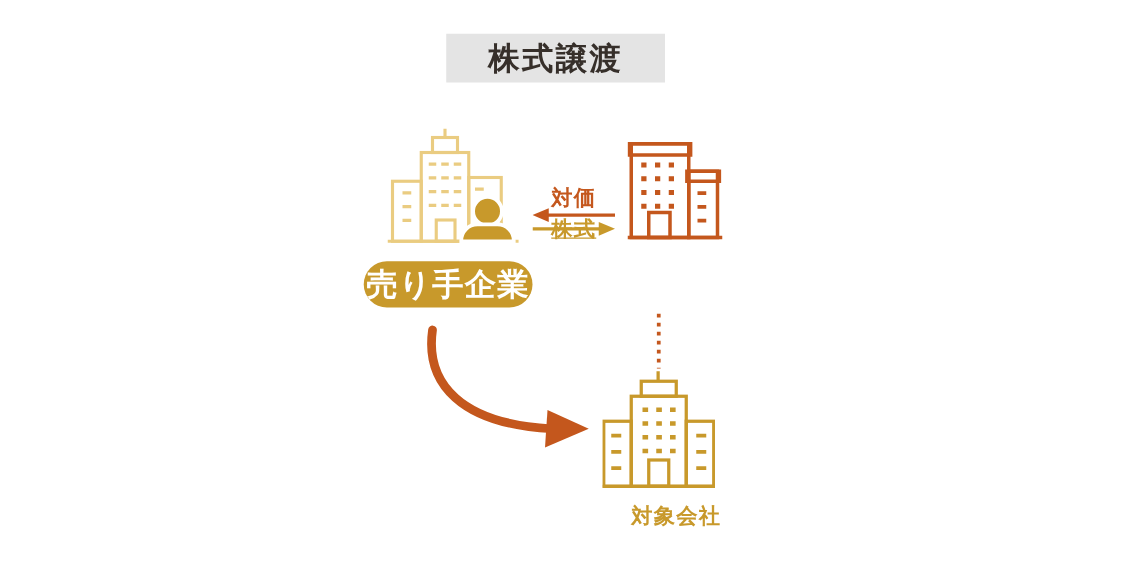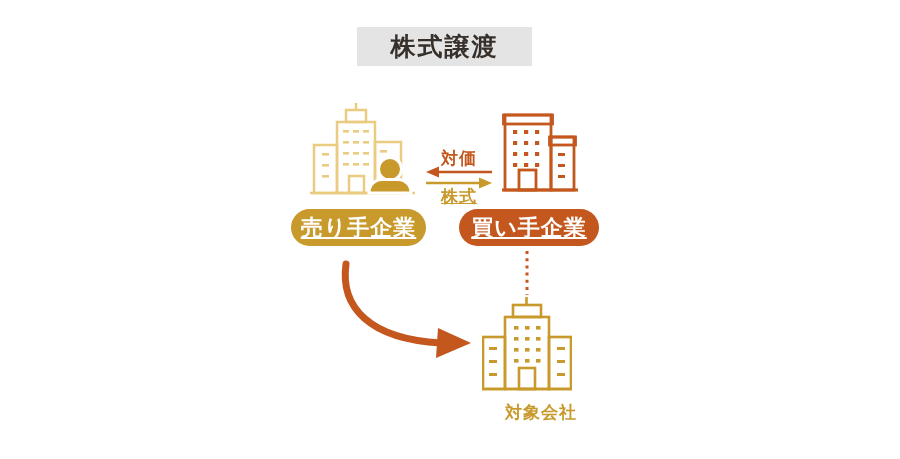--- a/index.html
+++ b/index.html
@@ -33,33 +33,32 @@
   .title-box span {
     font-size: 25px; font-weight: 700; letter-spacing: 2px;
     color: var(--title-text, #362F2A);
   }
 
   .pill {
     height: 37px; border-radius: 19px;
     display: flex; align-items: center; justify-content: center;
   }
   .pill span {
-    font-size: 22px; font-weight: 700; letter-spacing: 1px;
+    font-size: 25px; font-weight: 700; letter-spacing: 1px;
     color: var(--pill-text, #fff);
-    text-decoration: underline;
   }
   .pill-seller { left: 291px; top: 209px; width: 135px; background: var(--gold, #C8992B); }
   .pill-buyer  { left: 459px; top: 209px; width: 140px; background: var(--orange, #C4571D); }
 
   .exchange-label {
     width: 66px; text-align: center; font-weight: 700; font-size: 17px;
     letter-spacing: 1px; line-height: 1;
   }
   .lbl-consideration { left: 426px; top: 150px; color: var(--orange, #C4571D); }
-  .lbl-shares        { left: 426px; top: 188px; color: var(--gold, #C8992B); text-decoration: underline; }
+  .lbl-shares        { left: 426px; top: 175px; color: var(--gold, #C8992B); text-decoration: underline; }
 
   .target-label {
     left: 477px; top: 401px; width: 100px; text-align: right;
     font-size: 17px; font-weight: 700; letter-spacing: 1px;
     color: var(--gold, #C8992B);
   }
 
   
   .s-light  { stroke: var(--light-gold, #EACC81); fill: none; stroke-width: 2.5; }
   .f-light  { fill: var(--light-gold, #EACC81); }
@@ -148,23 +147,20 @@
   <svg class="abs" style="left:426px; top:177px;" width="66" height="12" viewBox="0 0 66 12">
     <line x1="0" y1="6" x2="56" y2="6" stroke="var(--gold, #C8992B)" stroke-width="2.6"></line>
     <polygon class="f-gold" points="66,6 53,0.5 53,11.5"></polygon>
   </svg>
 
   <div class="abs exchange-label lbl-shares">株式</div>
 
   <div class="abs pill pill-seller">
     <span>売り手企業</span>
   </div>
-  <div class="abs pill pill-buyer">
-    <span>買い手企業</span>
-  </div>
 
   <svg class="abs" style="left:524px; top:249px;" width="6" height="46" viewBox="0 0 6 46">
     <line x1="3" y1="2" x2="3" y2="46" stroke="var(--orange, #C4571D)" stroke-width="3" stroke-dasharray="3 4.2"></line>
   </svg>
 
   <svg class="abs" style="left:325px; top:255px;" width="150" height="112" viewBox="0 0 150 112">
     <path d="M21,9 C15,52 44,84 116,88" stroke="var(--orange, #C4571D)" stroke-width="7" fill="none" stroke-linecap="round"></path>
     <polygon class="f-orange" points="113,73 146,88 111,103"></polygon>
   </svg>
 

